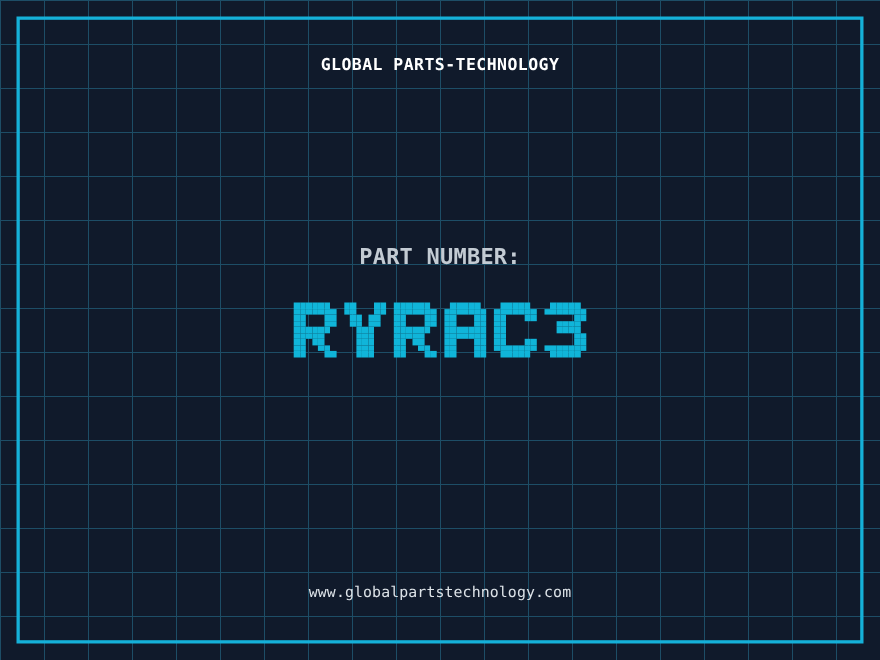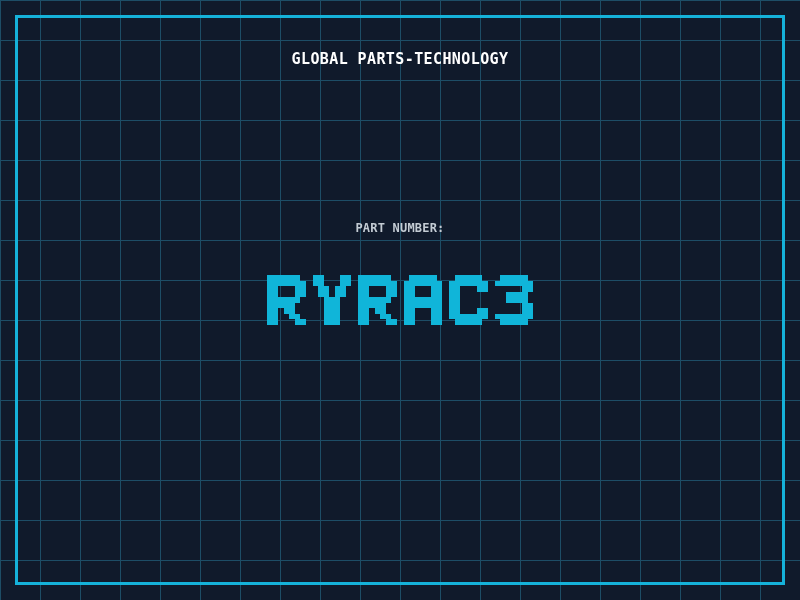--- a/index.html
+++ b/index.html
@@ -45,21 +45,21 @@
     color: var(--title-color, #ffffff);
   }
   .subtitle {
     top: 82px;
     font-size: 13px;
     letter-spacing: 0.2px;
     color: var(--subtitle-color, #2da9cd);
   }
   .part-label {
     top: 221px;
-    font-size: 12px;
+    font-size: 20px;
     font-weight: bold;
     letter-spacing: 0.2px;
     color: var(--label-color, #c3cbd3);
   }
   .part-value {
     position: absolute;
     top: 275px;
     left: 0;
     width: 100%;
     height: 50px;
@@ -344,13 +344,14 @@
         <i style="left: 27.5px; top: 38.5px; width: 5.8px; height: 5.8px;"></i>
         <i style="left: 33px; top: 38.5px; width: 5.8px; height: 5.8px;"></i>
         <i style="left: 5.5px; top: 44px; width: 5.8px; height: 5.8px;"></i>
         <i style="left: 11px; top: 44px; width: 5.8px; height: 5.8px;"></i>
         <i style="left: 16.5px; top: 44px; width: 5.8px; height: 5.8px;"></i>
         <i style="left: 22px; top: 44px; width: 5.8px; height: 5.8px;"></i>
         <i style="left: 27.5px; top: 44px; width: 5.8px; height: 5.8px;"></i>
       </div>
     </div>
 
+  <div class="center-text footer">www.globalpartstechnology.com</div>
 </div>
 
 </body></html>

